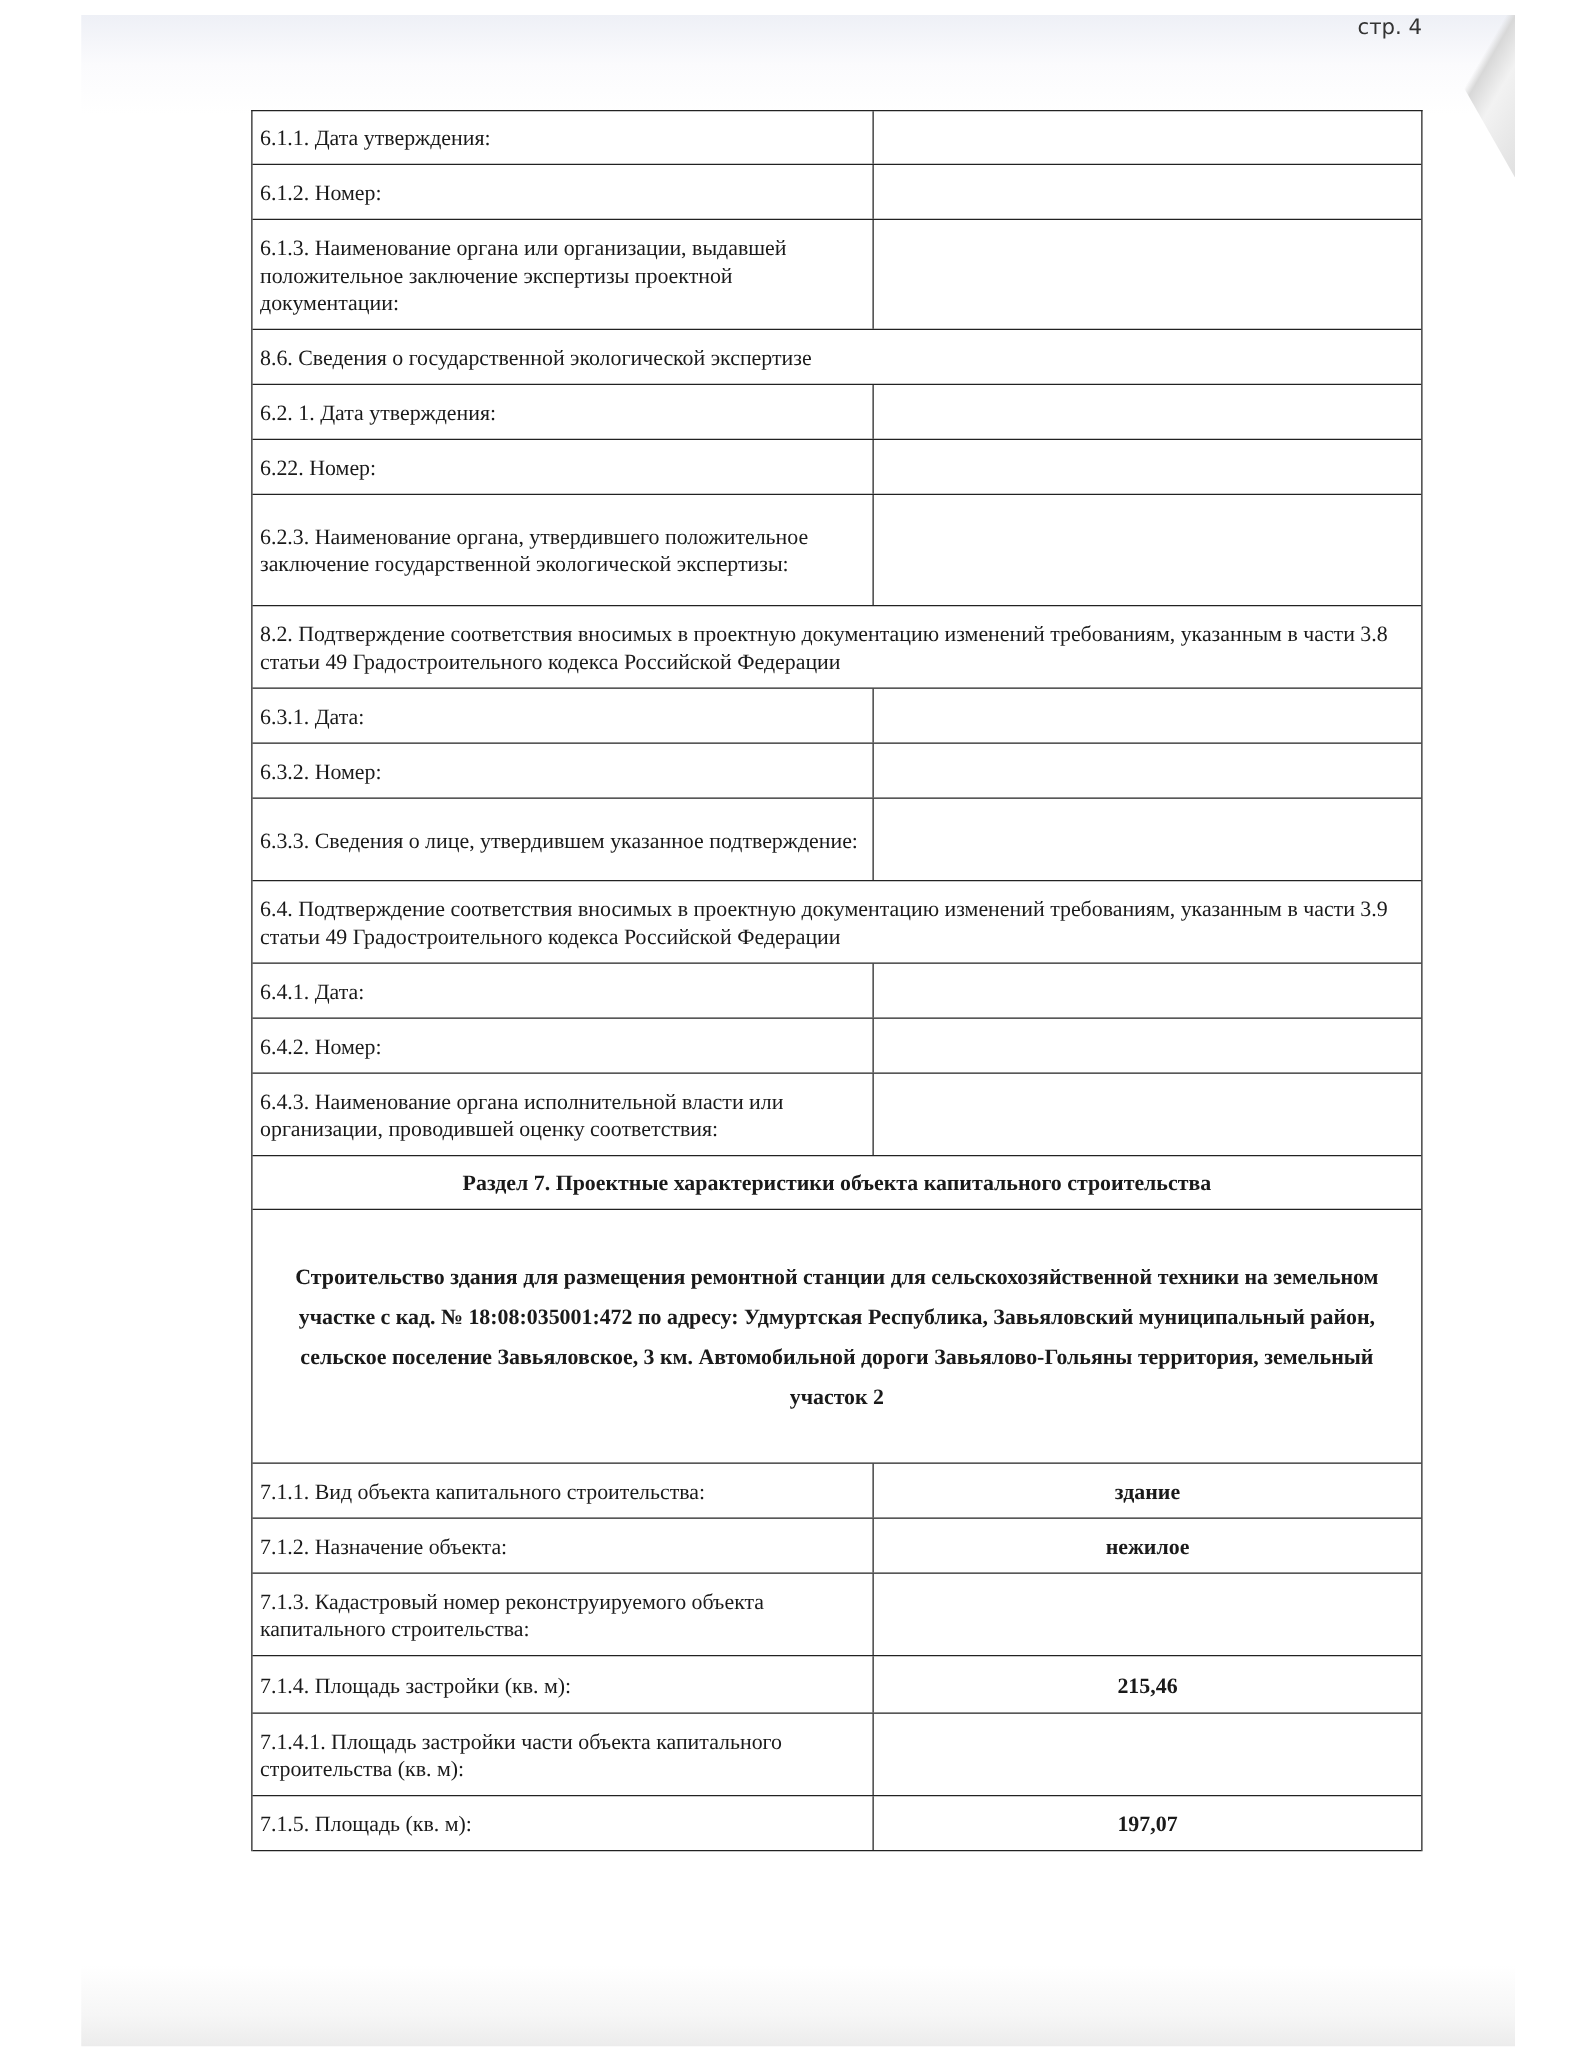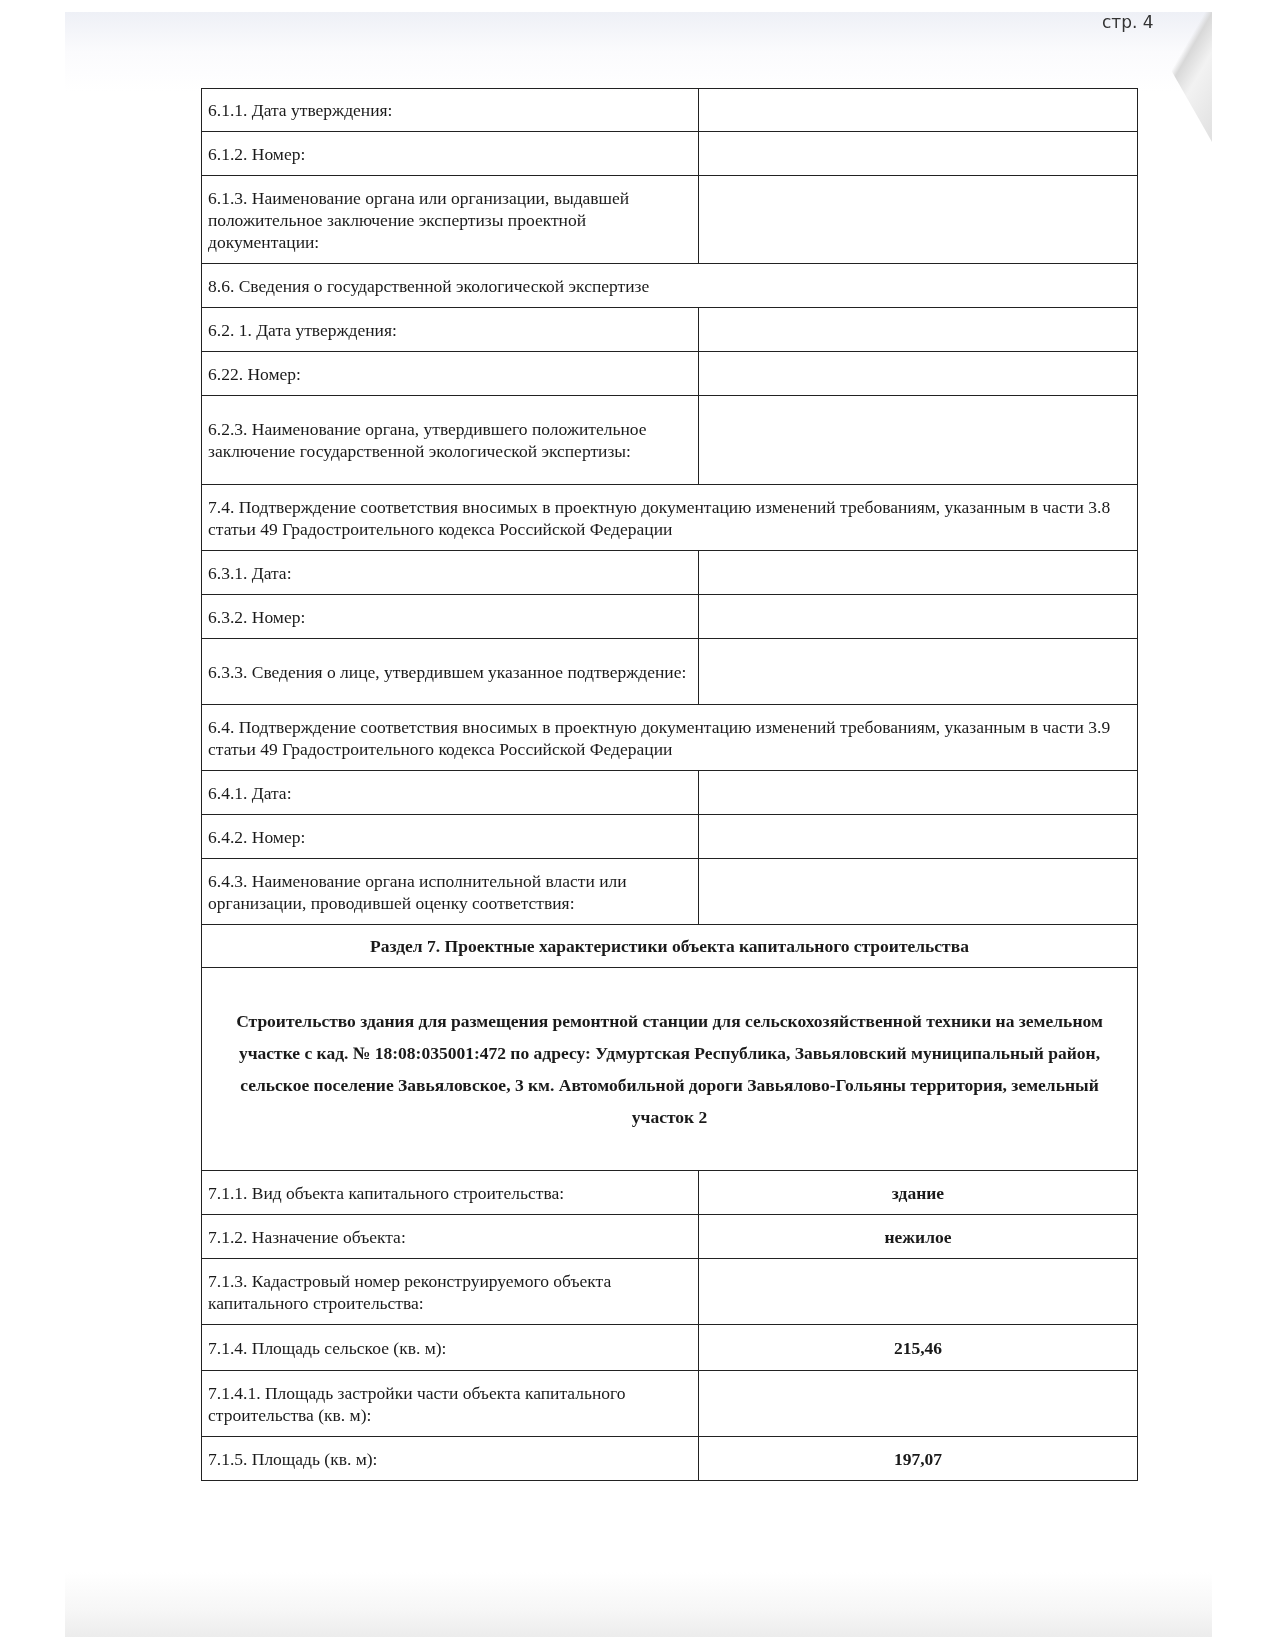--- a/index.html
+++ b/index.html
@@ -32,21 +32,20 @@
       background: linear-gradient(120deg, rgba(255,255,255,0) 0%, rgba(255,255,255,0) 45%, #d8d8d8 50%, #f2f2f2 65%, #e0e0e0 100%);
       clip-path: polygon(0 0, 100% 0, 100% 100%);
     }
     .page-number {
       position: absolute;
       left: 1086px;
       top: 12px;
       font-family: "DejaVu Sans", "Liberation Sans", sans-serif;
       font-size: 17px;
       color: #333;
-      margin-left: 16px;
     }
     .doc-table {
       position: absolute;
       left: 201px;
       top: 88px;
       width: 937px;
       border: 1.5px solid #222;
       border-bottom: none;
       box-sizing: border-box;
     }
@@ -137,21 +136,21 @@
   </div>
   <div class="row h44">
     <div class="cell-label">6.22. Номер:</div>
     <div class="cell-value"></div>
   </div>
   <div class="row h89">
     <div class="cell-label">6.2.3. Наименование органа, утвердившего положительное заключение государственной экологической экспертизы:</div>
     <div class="cell-value"></div>
   </div>
   <div class="row h66">
-    <div class="cell-full">7.4. Подтверждение соответствия вносимых в проектную документацию изменений требованиям, указанным в части 3.8 статьи 49 Градостроительного кодекса Российской Федерации</div>
+    <div class="cell-full">8.2. Подтверждение соответствия вносимых в проектную документацию изменений требованиям, указанным в части 3.8 статьи 49 Градостроительного кодекса Российской Федерации</div>
   </div>
   <div class="row h44">
     <div class="cell-label">6.3.1. Дата:</div>
     <div class="cell-value"></div>
   </div>
   <div class="row h44">
     <div class="cell-label">6.3.2. Номер:</div>
     <div class="cell-value"></div>
   </div>
   <div class="row h66">
@@ -185,21 +184,21 @@
   </div>
   <div class="row h44">
     <div class="cell-label">7.1.2. Назначение объекта:</div>
     <div class="cell-value">нежилое</div>
   </div>
   <div class="row h66">
     <div class="cell-label">7.1.3. Кадастровый номер реконструируемого объекта капитального строительства:</div>
     <div class="cell-value"></div>
   </div>
   <div class="row h46">
-    <div class="cell-label">7.1.4. Площадь сельское (кв. м):</div>
+    <div class="cell-label">7.1.4. Площадь застройки (кв. м):</div>
     <div class="cell-value">215,46</div>
   </div>
   <div class="row h66">
     <div class="cell-label">7.1.4.1. Площадь застройки части объекта капитального строительства (кв. м):</div>
     <div class="cell-value"></div>
   </div>
   <div class="row h44">
     <div class="cell-label">7.1.5. Площадь (кв. м):</div>
     <div class="cell-value">197,07</div>
   </div>

